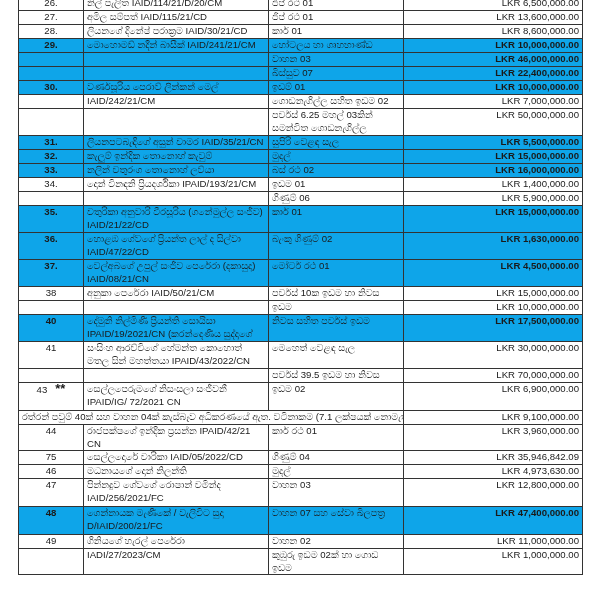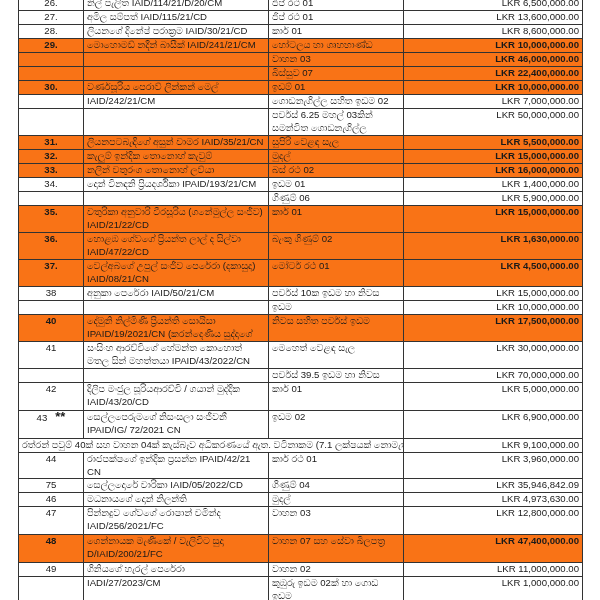--- a/index.html
+++ b/index.html
@@ -4,21 +4,21 @@
 <style>
   html, body { margin: 0; padding: 0; background: #ffffff; }
   body { width: 600px; height: 600px; overflow: hidden; position: relative; font-family: "Liberation Sans", "DejaVu Sans", sans-serif; }
   .sheet { position: absolute; left: 18px; top: -4px; width: 565px; }
   table { border-collapse: collapse; width: 565px; table-layout: fixed; font-size: 9.6px; color: #1a1a1a; }
   td { border: 1px solid #333; padding: 0 3px; vertical-align: top; line-height: 12.5px; white-space: nowrap; overflow: hidden; }
   td.num { text-align: center; width: 58px; }
   td.name { width: 178px; white-space: normal; }
   td.asset { width: 128px; white-space: normal; }
   td.amount { text-align: right; }
-  tr.hl td { background: #f97316; }
+  tr.hl td { background: #0ea5e9; }
   tr.hl td.num, tr.hl td.amount { font-weight: bold; }
   td.merged { text-align: left; white-space: nowrap; }
   .stars { font-weight: bold; font-size: 13px; margin-left: 8px; }
   .num43 { display: inline-block; margin-top: 0; }
 </style>
 </head>
 <body>
 
 <div class="sheet">
   <table>
@@ -149,26 +149,20 @@
           <td class="asset">මෙහෙත් වෙළඳ සැල</td>
           <td class="amount">LKR 30,000,000.00</td>
         </tr>
         <tr style="height: 14px;">
           <td class="num"></td>
           <td class="name"></td>
           <td class="asset">පර්චස් 39.5 ඉඩම හා නිවස</td>
           <td class="amount">LKR 70,000,000.00</td>
         </tr>
         <tr style="height: 28px;">
-          <td class="num">42</td>
-          <td class="name">දිලිප මංජුල සූරියආරච්චි / ගයාන් මුද්දික IAID/43/20/CD</td>
-          <td class="asset">කාර් 01</td>
-          <td class="amount">LKR 5,000,000.00</td>
-        </tr>
-        <tr style="height: 28px;">
           <td class="num"><span class="num43">43</span><span class="stars">**</span></td>
           <td class="name">සෙල්ලපෙරුමගේ නිසංසලා සංජීවනී  IPAID/IG/ 72/2021 CN</td>
           <td class="asset">ඉඩම 02</td>
           <td class="amount">LKR 6,900,000.00</td>
         </tr>
         <tr style="height: 14px;">
           <td class="merged" colspan="3">රත්රන් පවුම් 40ක් සහ වාහන 04ක් කැස්බෑව අධිකරණයේ ඇත. වටිනාකම (7.1 ලක්ෂයක් නොමැත)</td>
           <td class="amount">LKR 9,100,000.00</td>
         </tr>
         <tr style="height: 14px;">

